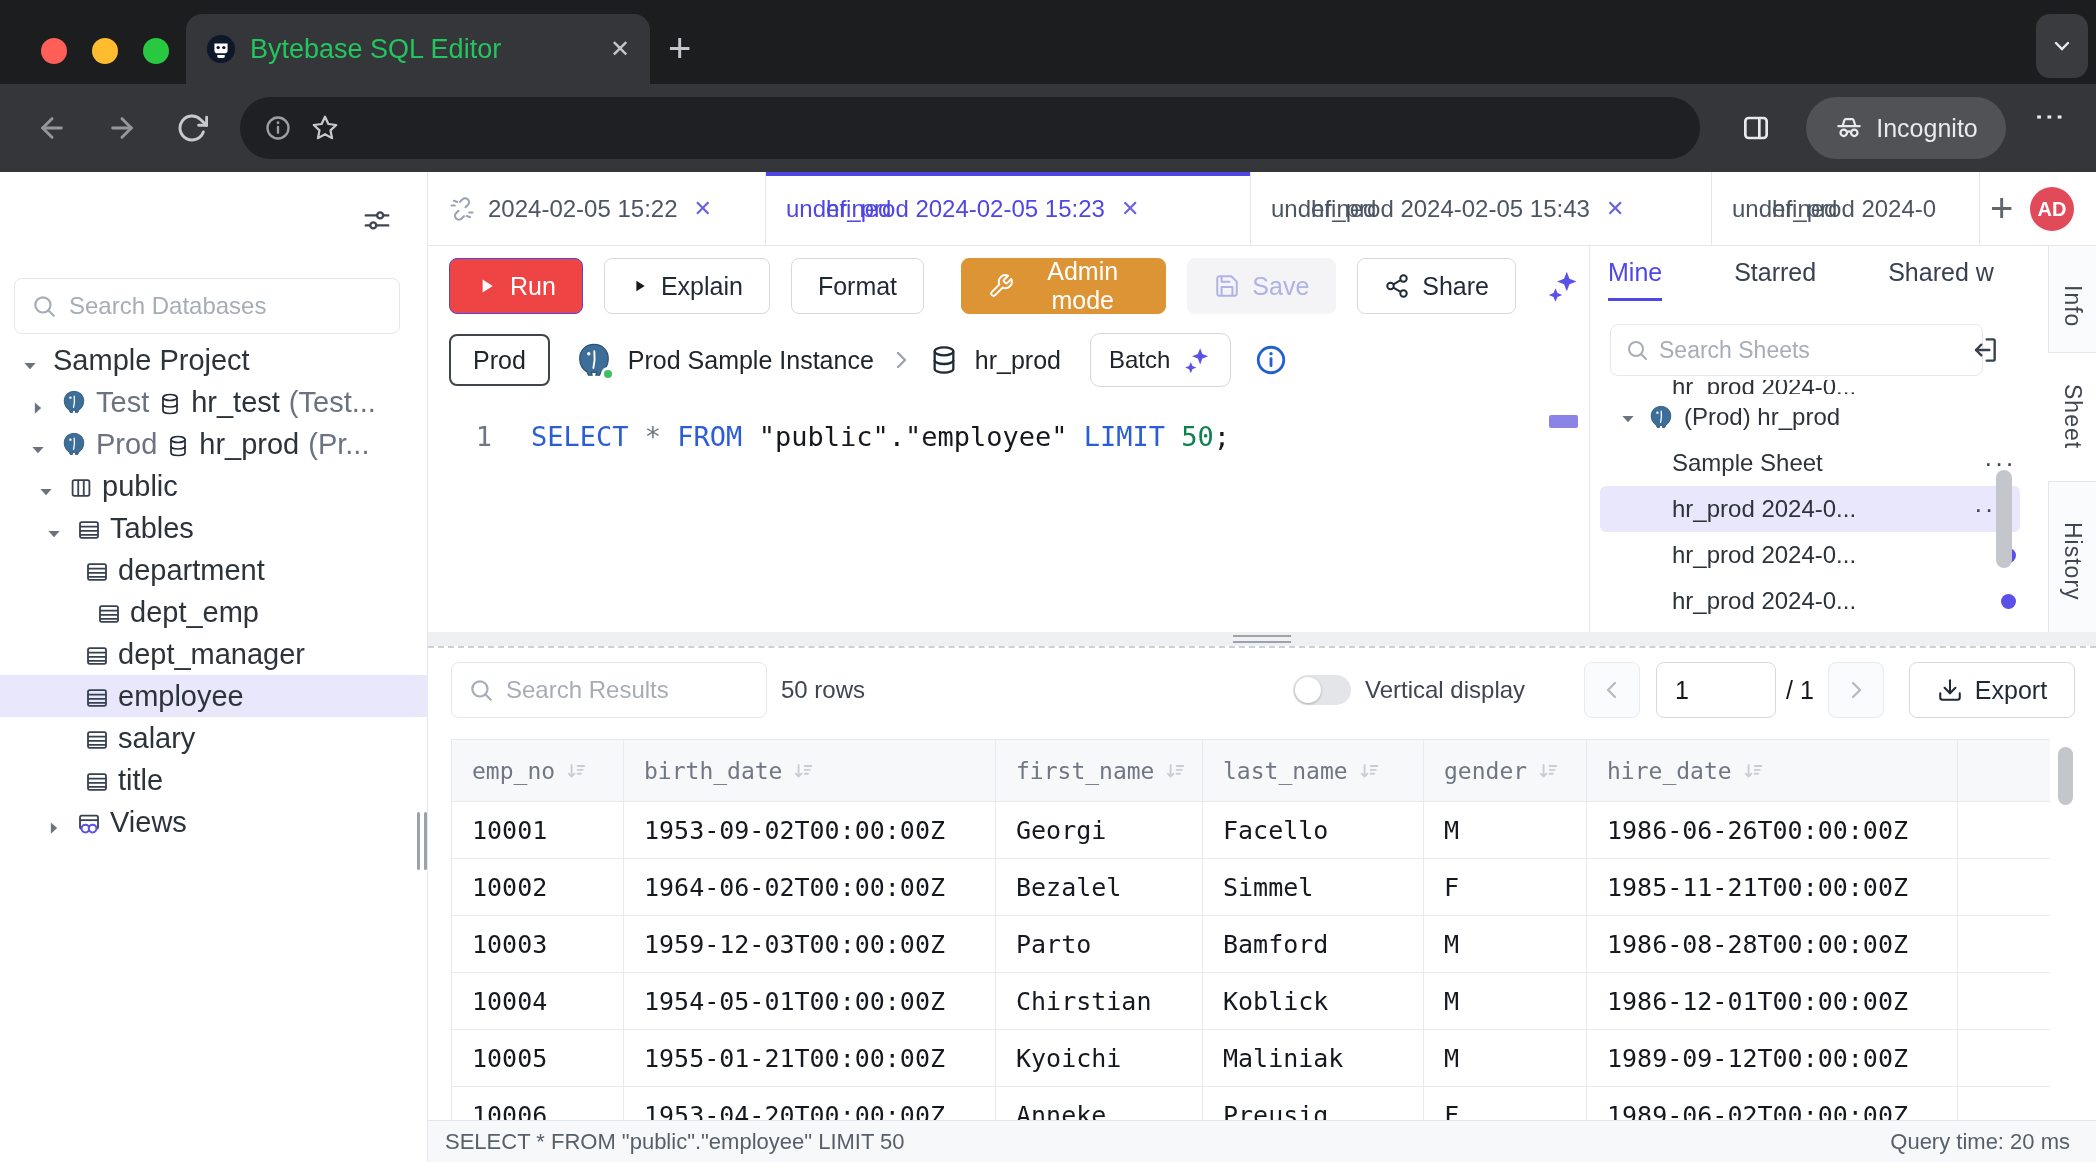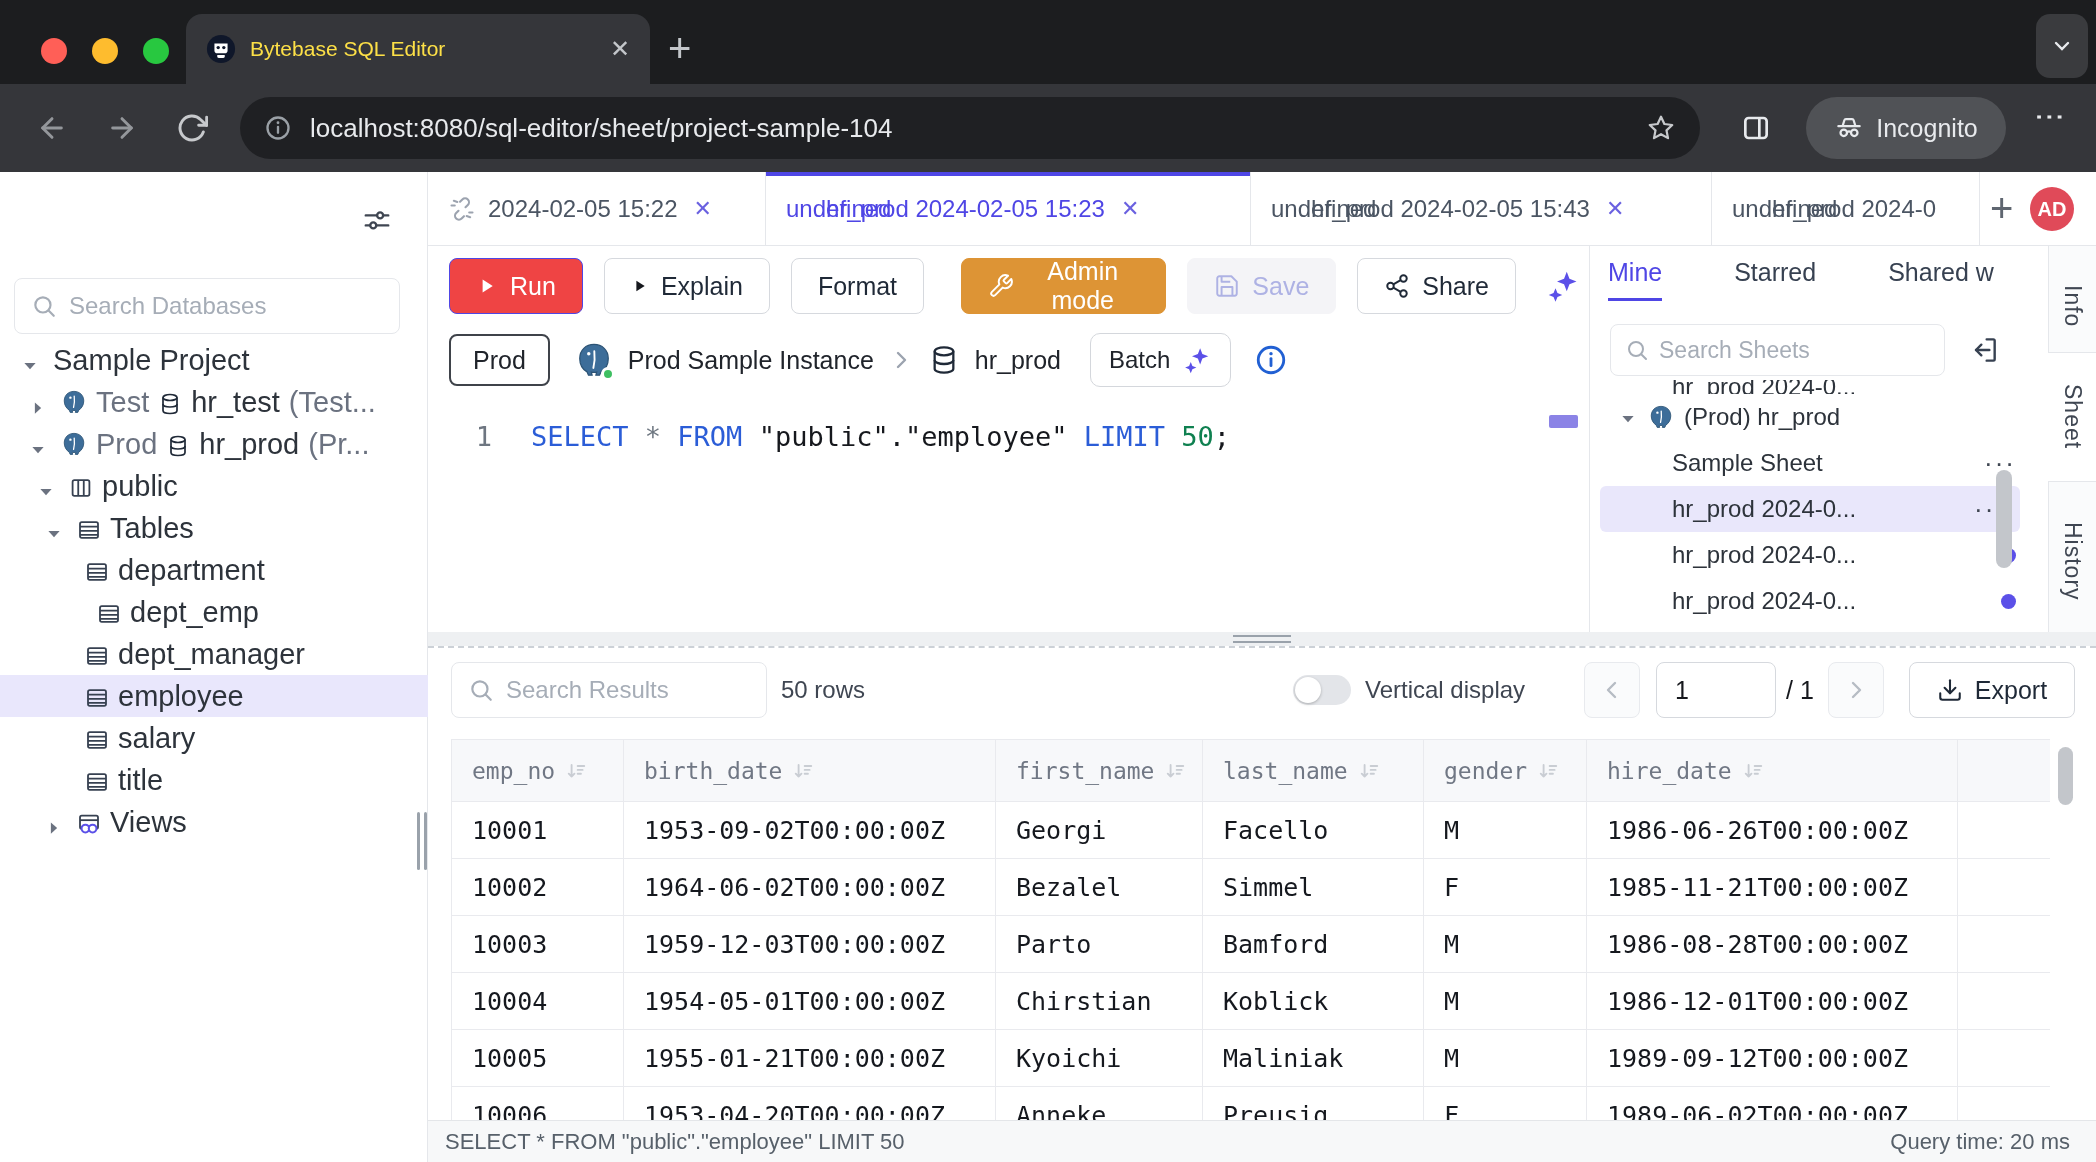--- a/index.html
+++ b/index.html
@@ -8,21 +8,21 @@
   .abs { position:absolute; }
   [data-icon]{ display:inline-block; flex:none; }
   [data-icon] svg { width:100%; height:100%; display:block; }
 
   
   .chrome { position:absolute; left:0; top:0; width:2096px; height:172px; background:#35363a; }
   .tabstrip { position:absolute; left:0; top:0; width:2096px; height:84px; background:#1c1d1f; }
   .light { position:absolute; top:38px; width:26px; height:26px; border-radius:50%; }
   .btab { position:absolute; left:186px; top:14px; width:464px; height:70px; background:#35363a;
     border-radius:16px 16px 0 0; display:flex; align-items:center; padding:0 20px; gap:14px; }
-  .btab-title { color:#fde047; font-size:21px; white-space:nowrap; overflow:hidden; flex:1; }
+  .btab-title { color:#22c55e; font-size:27px; white-space:nowrap; overflow:hidden; flex:1; }
   .btab-close { color:#c3c6ca; font-size:24px; cursor:default; }
   .newtab { position:absolute; left:668px; top:24px; color:#c3c6ca; font-size:40px; line-height:48px; font-weight:300;}
   .chev-btn { position:absolute; right:8px; top:14px; width:52px; height:64px; background:#3a3b3e;
     border-radius:14px; display:flex; align-items:center; justify-content:center; }
   .navbar { position:absolute; left:0; top:84px; width:2096px; height:88px; display:flex; align-items:center; }
   .urlpill { position:absolute; left:240px; top:13px; width:1460px; height:62px; background:#1f2023;
     border-radius:31px; display:flex; align-items:center; padding:0 24px; gap:18px; }
   .url-text { color:#e8eaed; font-size:26px; white-space:nowrap; overflow:hidden; flex:1; }
   .incog { position:absolute; left:1806px; top:13px; width:200px; height:62px; background:#505256;
     border-radius:31px; display:flex; align-items:center; justify-content:center; gap:12px;
@@ -88,21 +88,21 @@
   .tok-keyword { color:#2b5dd7; } .tok-number { color:#0f8050; }
   .tok-operator { color:#6e7781; } .tok-identifier, .tok-plain { color:#16181d; }
   .ovr-mark { position:absolute; left:1121px; top:169px; width:29px; height:13px; background:#8b83e6; border-radius:2px; }
 
   
   .sheets-panel { position:absolute; left:1590px; top:246px; width:458px; height:386px; background:#fff; }
   .sp-tabs { position:absolute; left:18px; top:12px; width:430px; display:flex; gap:72px; font-size:25px; color:#374151; }
   .sp-tab { padding-bottom:14px; position:relative; white-space:nowrap; }
   .sp-tab.active { color:#4f46e5; }
   .sp-tab.active::after { content:""; position:absolute; left:0; bottom:0; width:100%; height:3px; background:#4f46e5; }
-  .sp-search { position:absolute; left:20px; top:78px; width:335px; height:52px; border:1px solid #e5e7eb;
+  .sp-search { position:absolute; left:20px; top:78px; width:373px; height:52px; border:1px solid #e5e7eb;
     border-radius:8px; display:flex; align-items:center; padding:0 14px; gap:10px; }
   .sp-list { position:absolute; left:0; top:134px; width:440px; height:252px; overflow:hidden; }
   .sp-row { height:46px; display:flex; align-items:center; font-size:24px; color:#2d333b; padding:0 14px 0 82px; }
   .sp-row.group { padding-left:28px; gap:10px; }
   .sp-row.sel { background:#e9e7fb; border-radius:6px; margin:0 10px; padding-left:72px; }
   .sp-row .grow { flex:1; white-space:nowrap; overflow:hidden; }
   .sp-dots { color:#3f4652; font-size:26px; letter-spacing:2px; }
   .sp-dot { width:15px; height:15px; border-radius:50%; background:#5b50e8; }
   .sp-partial { height:14px; overflow:hidden; display:flex; align-items:flex-end; padding-left:82px; }
   .sp-partial span { font-size:24px; color:#2d333b; line-height:34px; transform:translateY(10px); }
@@ -214,21 +214,20 @@
         </svg>
       </span>
     <div class="urlpill">
       <span data-icon="info" style="height: 28px; width: 28px;">
           <svg viewBox="0 0 24 24" fill="none" stroke="#9aa0a6" stroke-width="2">
             <circle cx="12" cy="12" r="9"></circle>
             <path d="M12 11v5" stroke-linecap="round"></path>
             <circle cx="12" cy="7.5" r="1.2" fill="#9aa0a6" stroke="none"></circle>
           </svg>
         </span>
-      <span class="url-text">localhost:8080/sql-editor/sheet/project-sample-104</span>
       <span data-icon="star" style="height: 30px; width: 30px;">
           <svg viewBox="0 0 24 24" fill="none" stroke="#c7c9cc" stroke-width="1.8" stroke-linejoin="round">
             <path d="M12 3l2.7 5.8 6.3.8-4.6 4.3 1.2 6.2-5.6-3.1-5.6 3.1 1.2-6.2L3 9.6l6.3-.8z"></path>
           </svg>
         </span>
     </div>
     <span class="abs" style="left: 1740px; top: 28px; height: 32px; width: 32px;" data-icon="sidepanel">
         <svg viewBox="0 0 24 24" fill="none" stroke="#e8eaed" stroke-width="2">
           <rect x="4" y="4.5" width="16" height="15" rx="2.5"></rect>
           <line x1="14.5" y1="4.5" x2="14.5" y2="19.5"></line>

